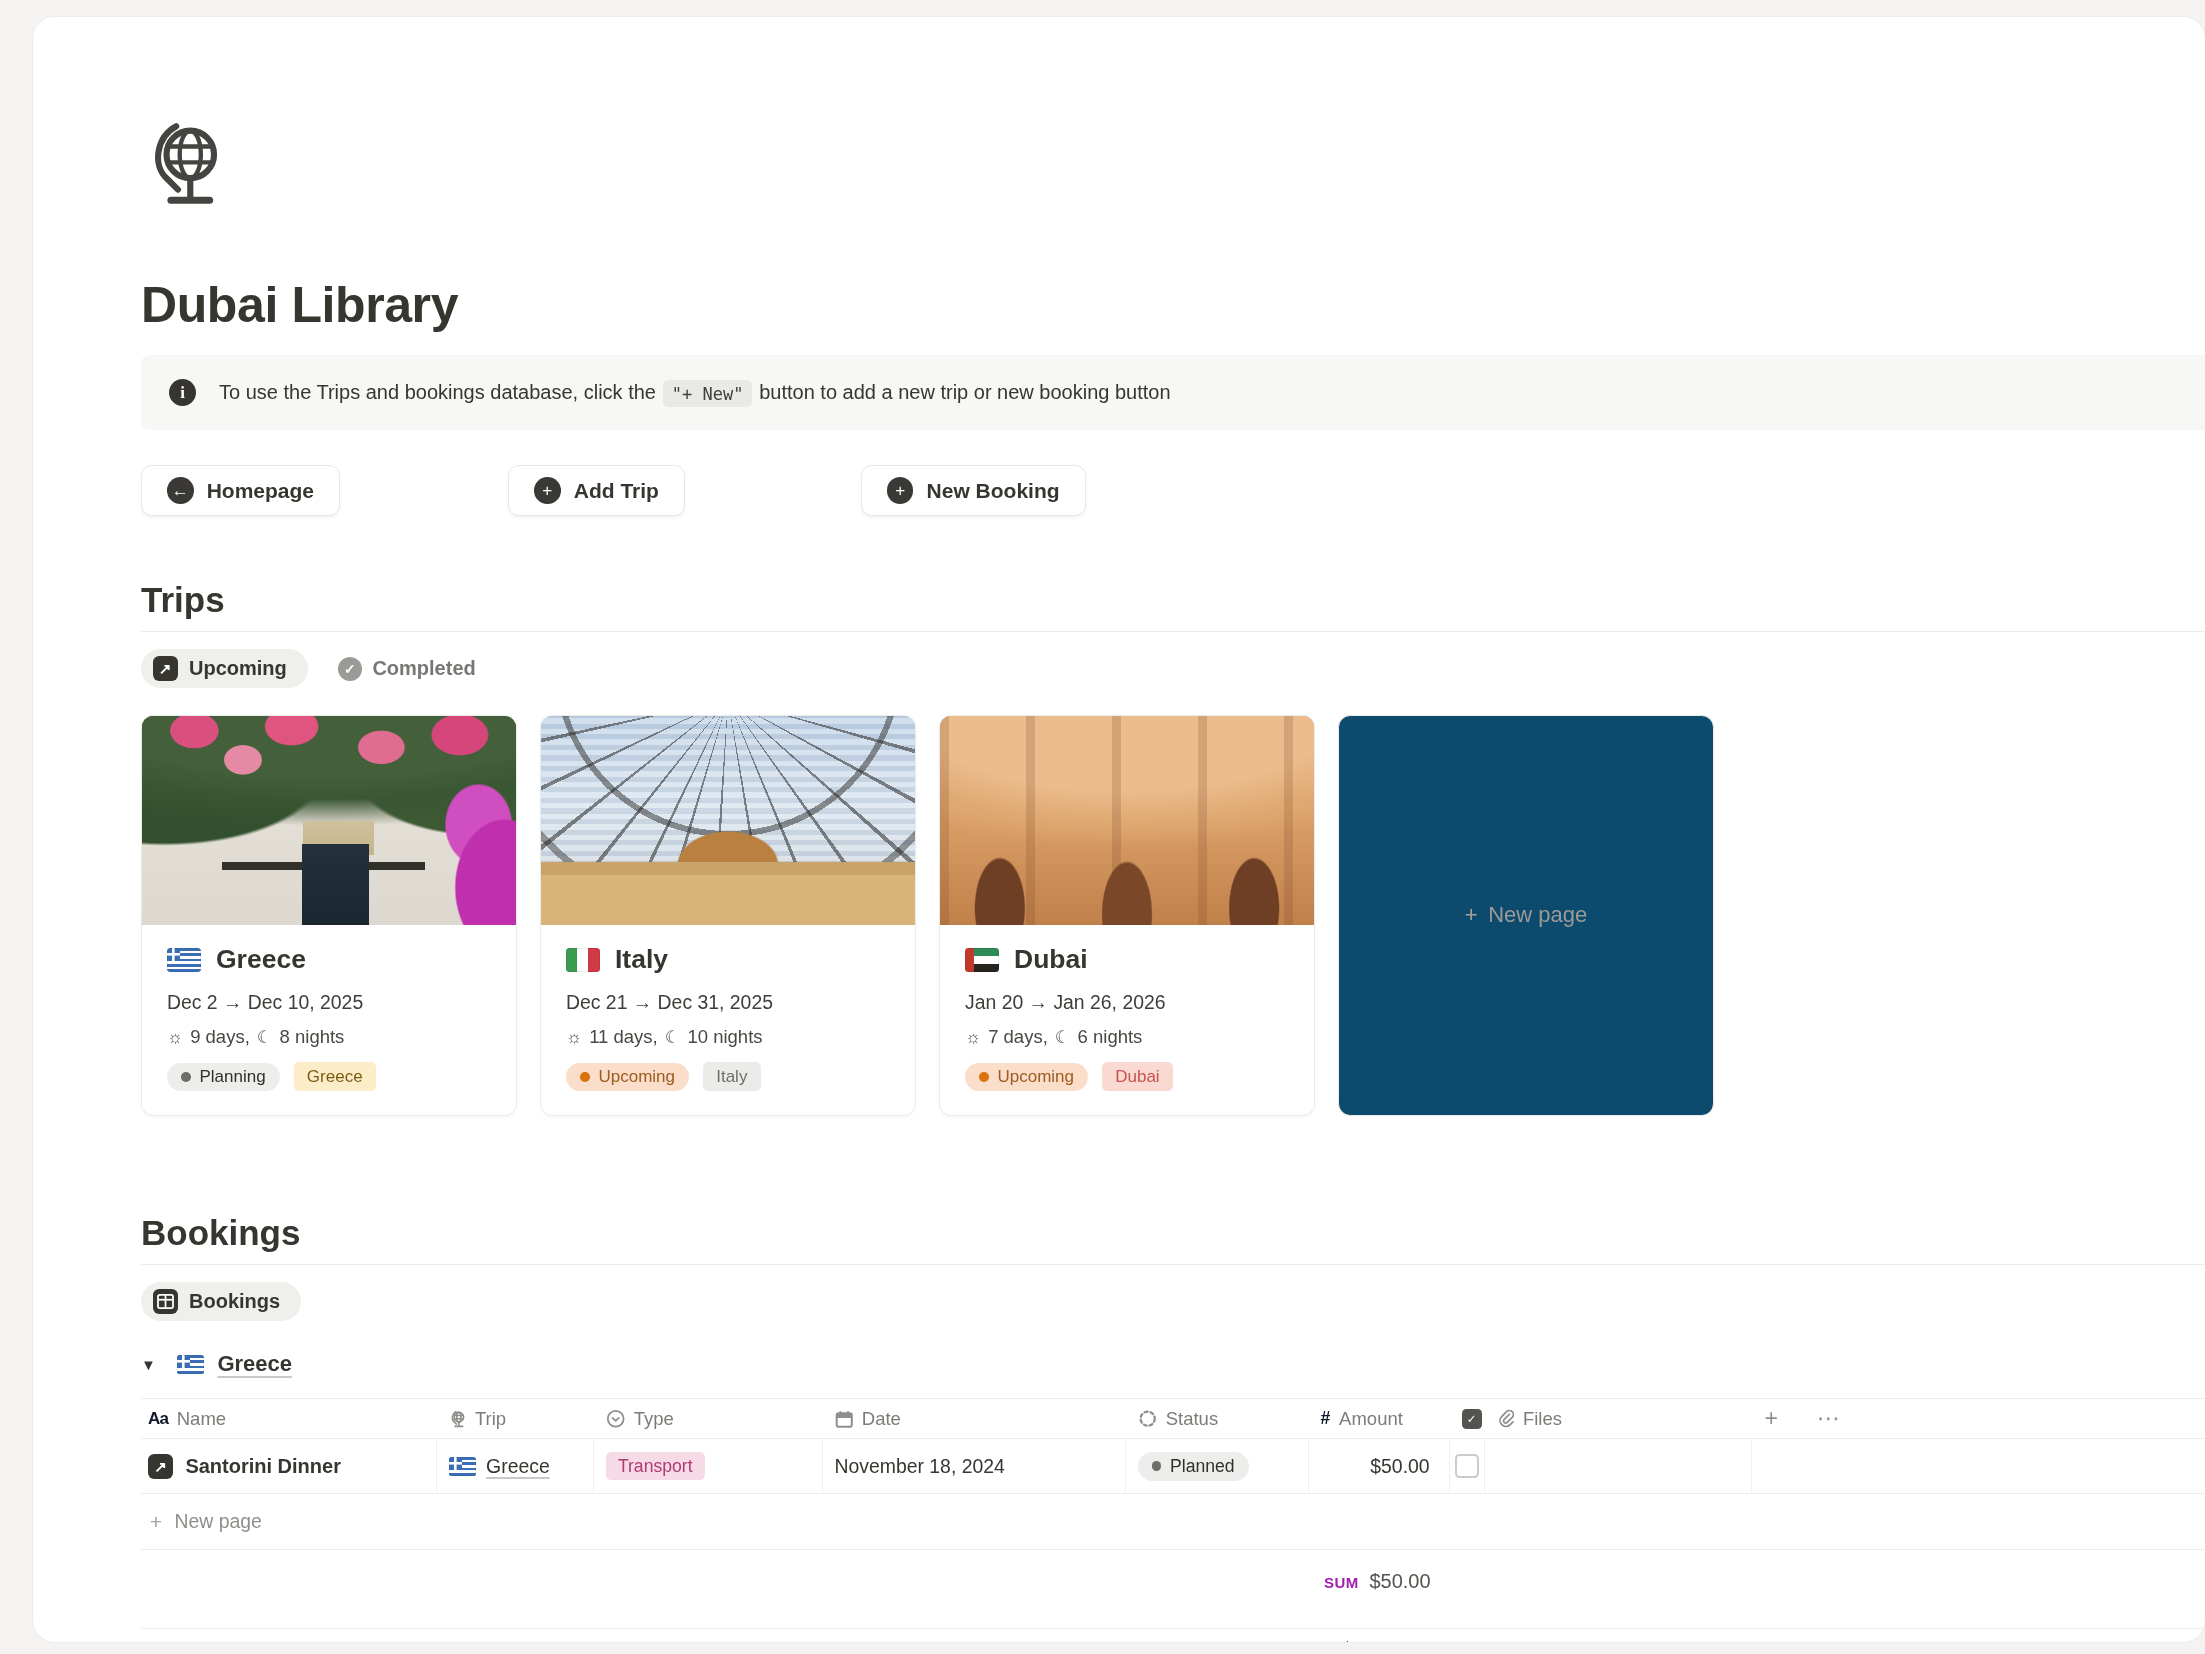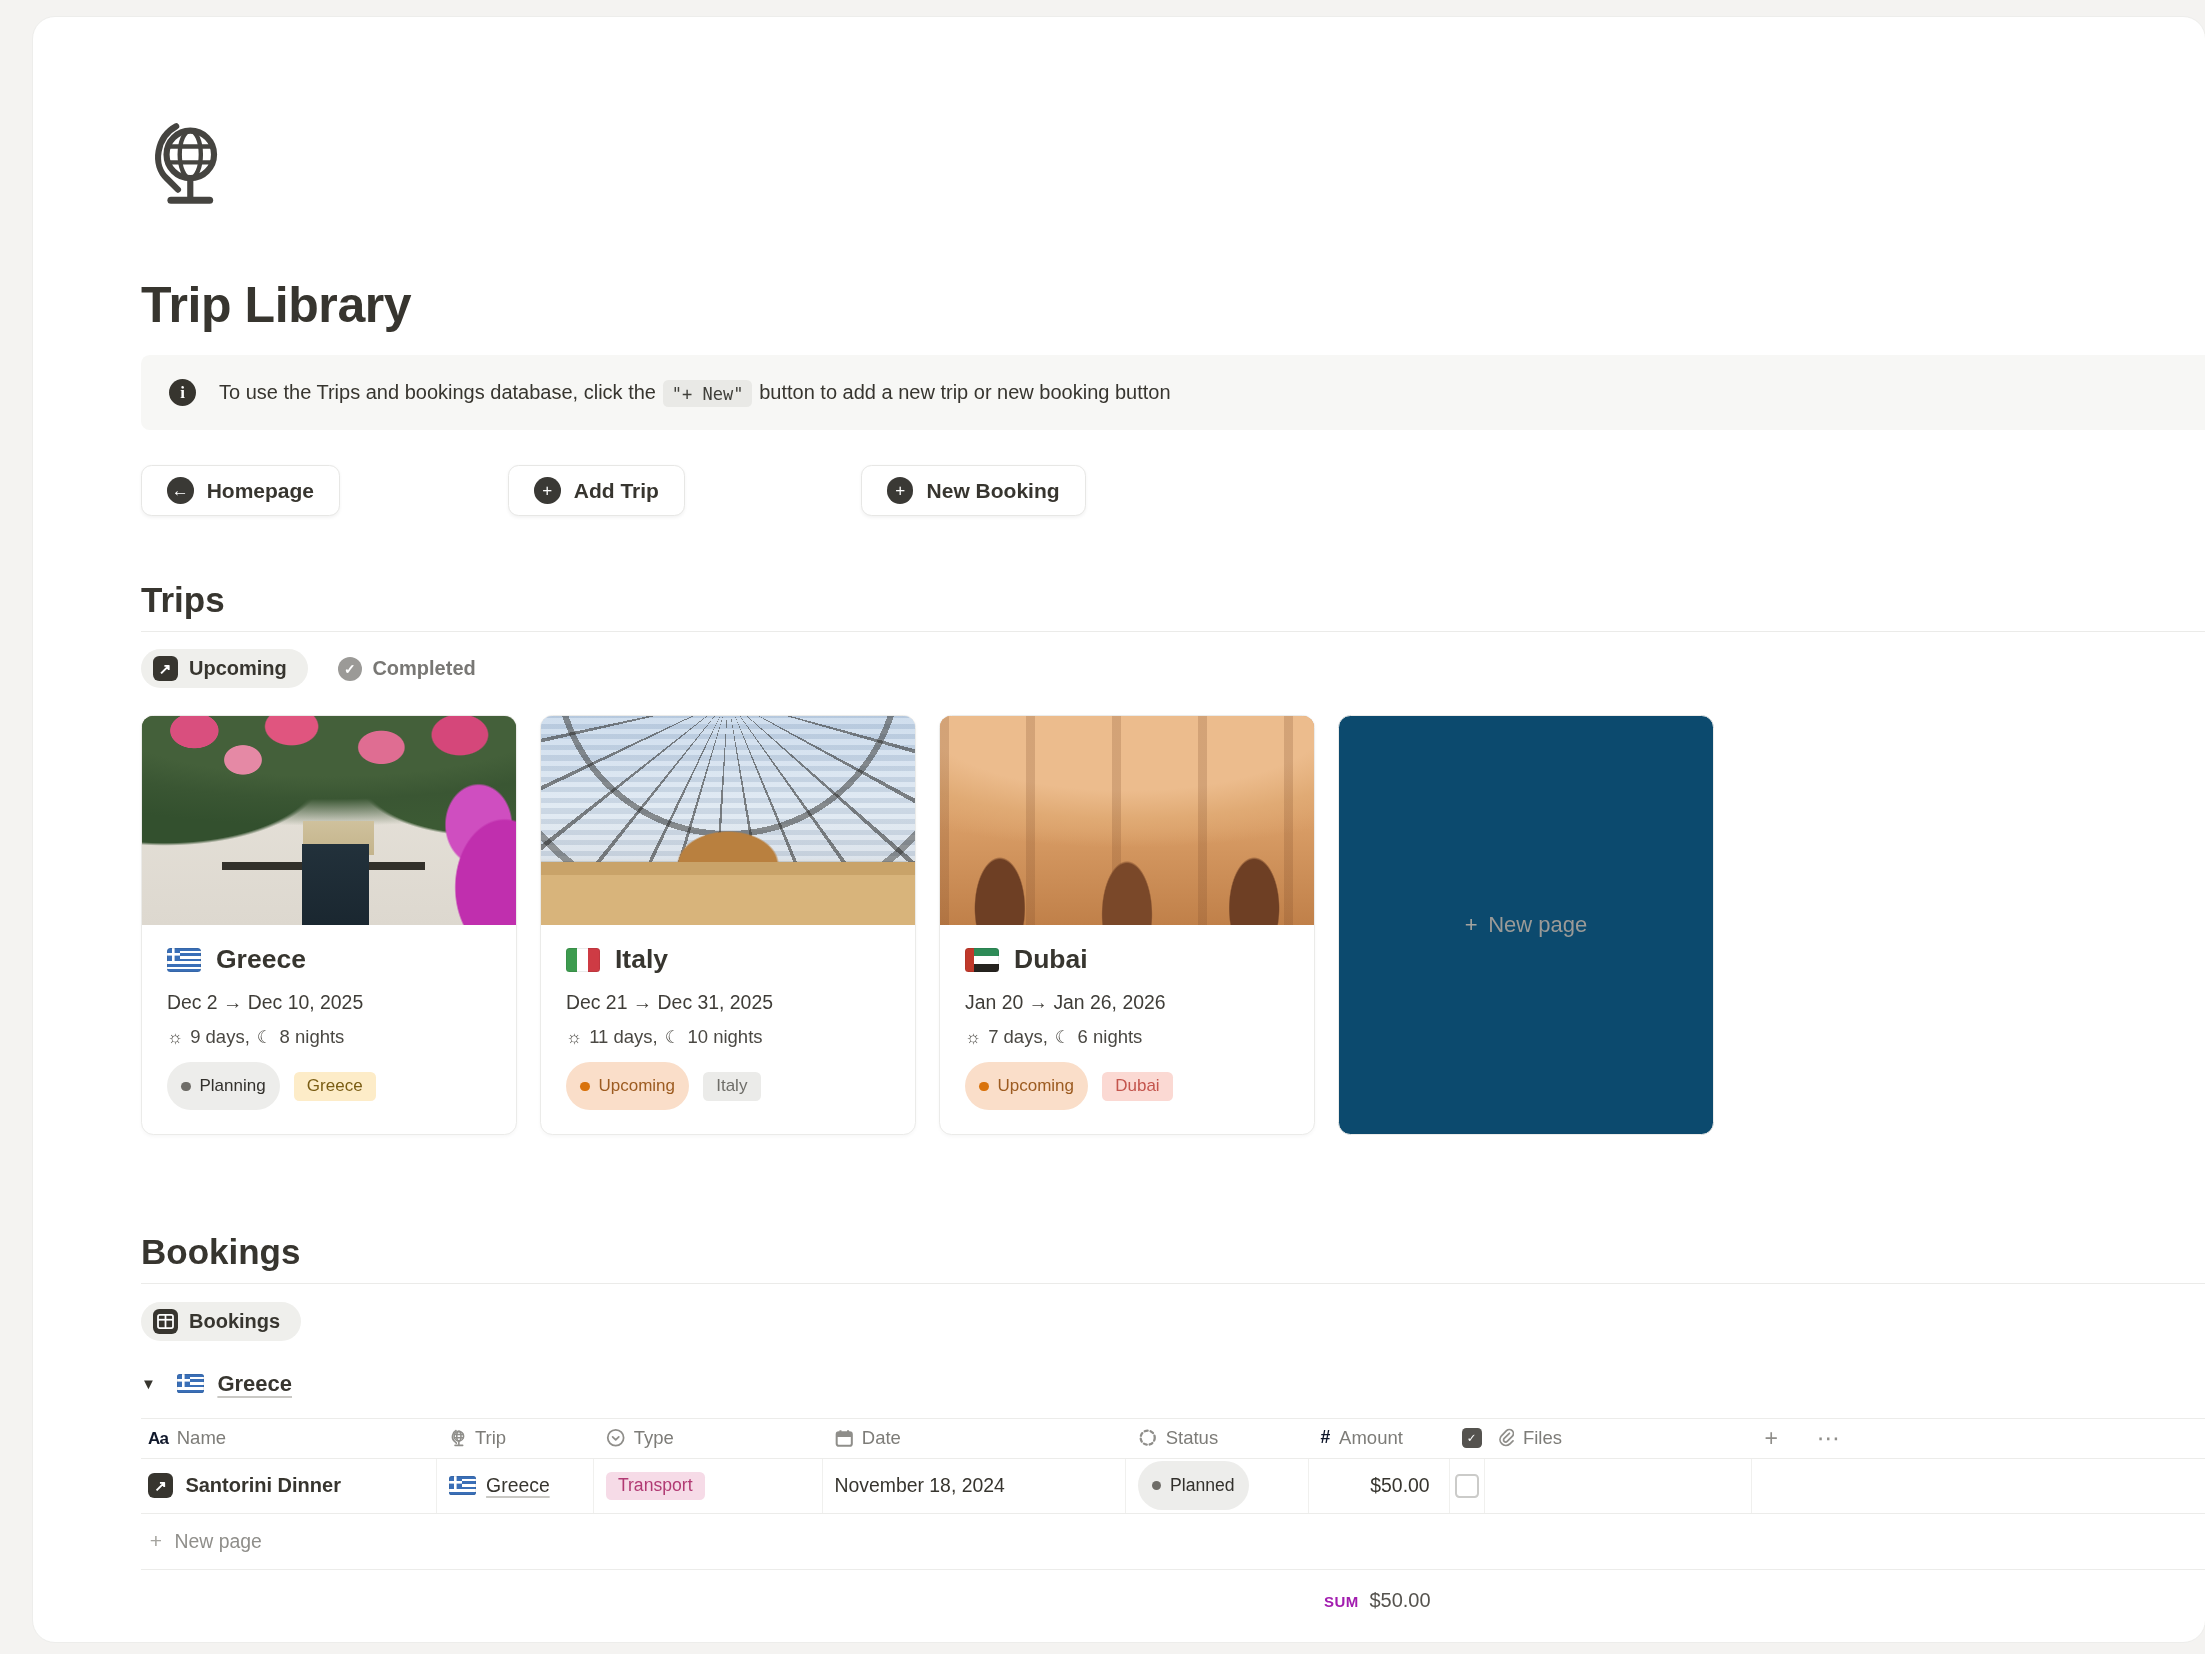--- a/index.html
+++ b/index.html
@@ -149,21 +149,21 @@
     background-image:
       linear-gradient(90deg,#c0392b 0 8.8px, rgba(0,0,0,0) 8.8px),
       linear-gradient(180deg,#2e8b57 0 33%,#ffffff 33% 66%,#26231f 66%);
   }
   .card-date { margin-top:16px; font-size:19.4px; color:#3f3d38; }
   .card-days { margin-top:12.4px; font-size:18.5px; color:#4a4843; display:flex; align-items:center; gap:7px; }
   .sun-icon, .moon-icon { font-size:17.6px; color:#55534e; }
   .card-tags { margin-top:14px; display:flex; align-items:center; gap:14px; padding-bottom:12.4px; }
   .pill {
     display:inline-flex; align-items:center; gap:8.8px;
-    font-size:17px; font-weight:500; padding:14px 14px; border-radius:881px;
+    font-size:17px; font-weight:500; padding:4px 14px; border-radius:881px;
   }
   .pill .dot { width:9.7px; height:9.7px; border-radius:50%; }
   .pill-gray { background:#ededeb; color:#32302c; }
   .pill-gray .dot { background:#6f6d68; }
   .pill-orange { background:#fadec9; color:#9c5b20; }
   .pill-orange .dot { background:#d9730d; }
   .tag { font-size:17px; padding:4.4px 13.2px; border-radius:5.3px; font-weight:500; }
   .tag-yellow { background:#fdecc8; color:#7a5d14; }
   .tag-gray { background:#ebebe9; color:#6f6e69; }
   .tag-red { background:#fbd9d3; color:#c4554d; }
@@ -237,21 +237,21 @@
         <circle cx="56" cy="40" r="27"></circle>
         <ellipse cx="56" cy="40" rx="12" ry="27" stroke-width="5"></ellipse>
         <line x1="31" y1="31" x2="81" y2="31" stroke-width="5"></line>
         <line x1="31" y1="49" x2="81" y2="49" stroke-width="5"></line>
         <path d="M40 8 C18 20 12 52 30 68 L42 80"></path>
         <line x1="56" y1="70" x2="56" y2="88"></line>
       </g>
       <rect x="30" y="88" width="52" height="8" rx="4" fill="#454440"></rect>
     </svg>
 
-    <div class="page-title">Trip Library</div>
+    <div class="page-title">Dubai Library</div>
 
     
     <div class="callout">
       <span class="info-icon">i</span>
       <span>
         <span>To use the Trips and bookings database, click the</span><span class="code-badge">"+ New"</span><span>button to add a new trip or new booking button</span>
       </span>
     </div>
 
     

